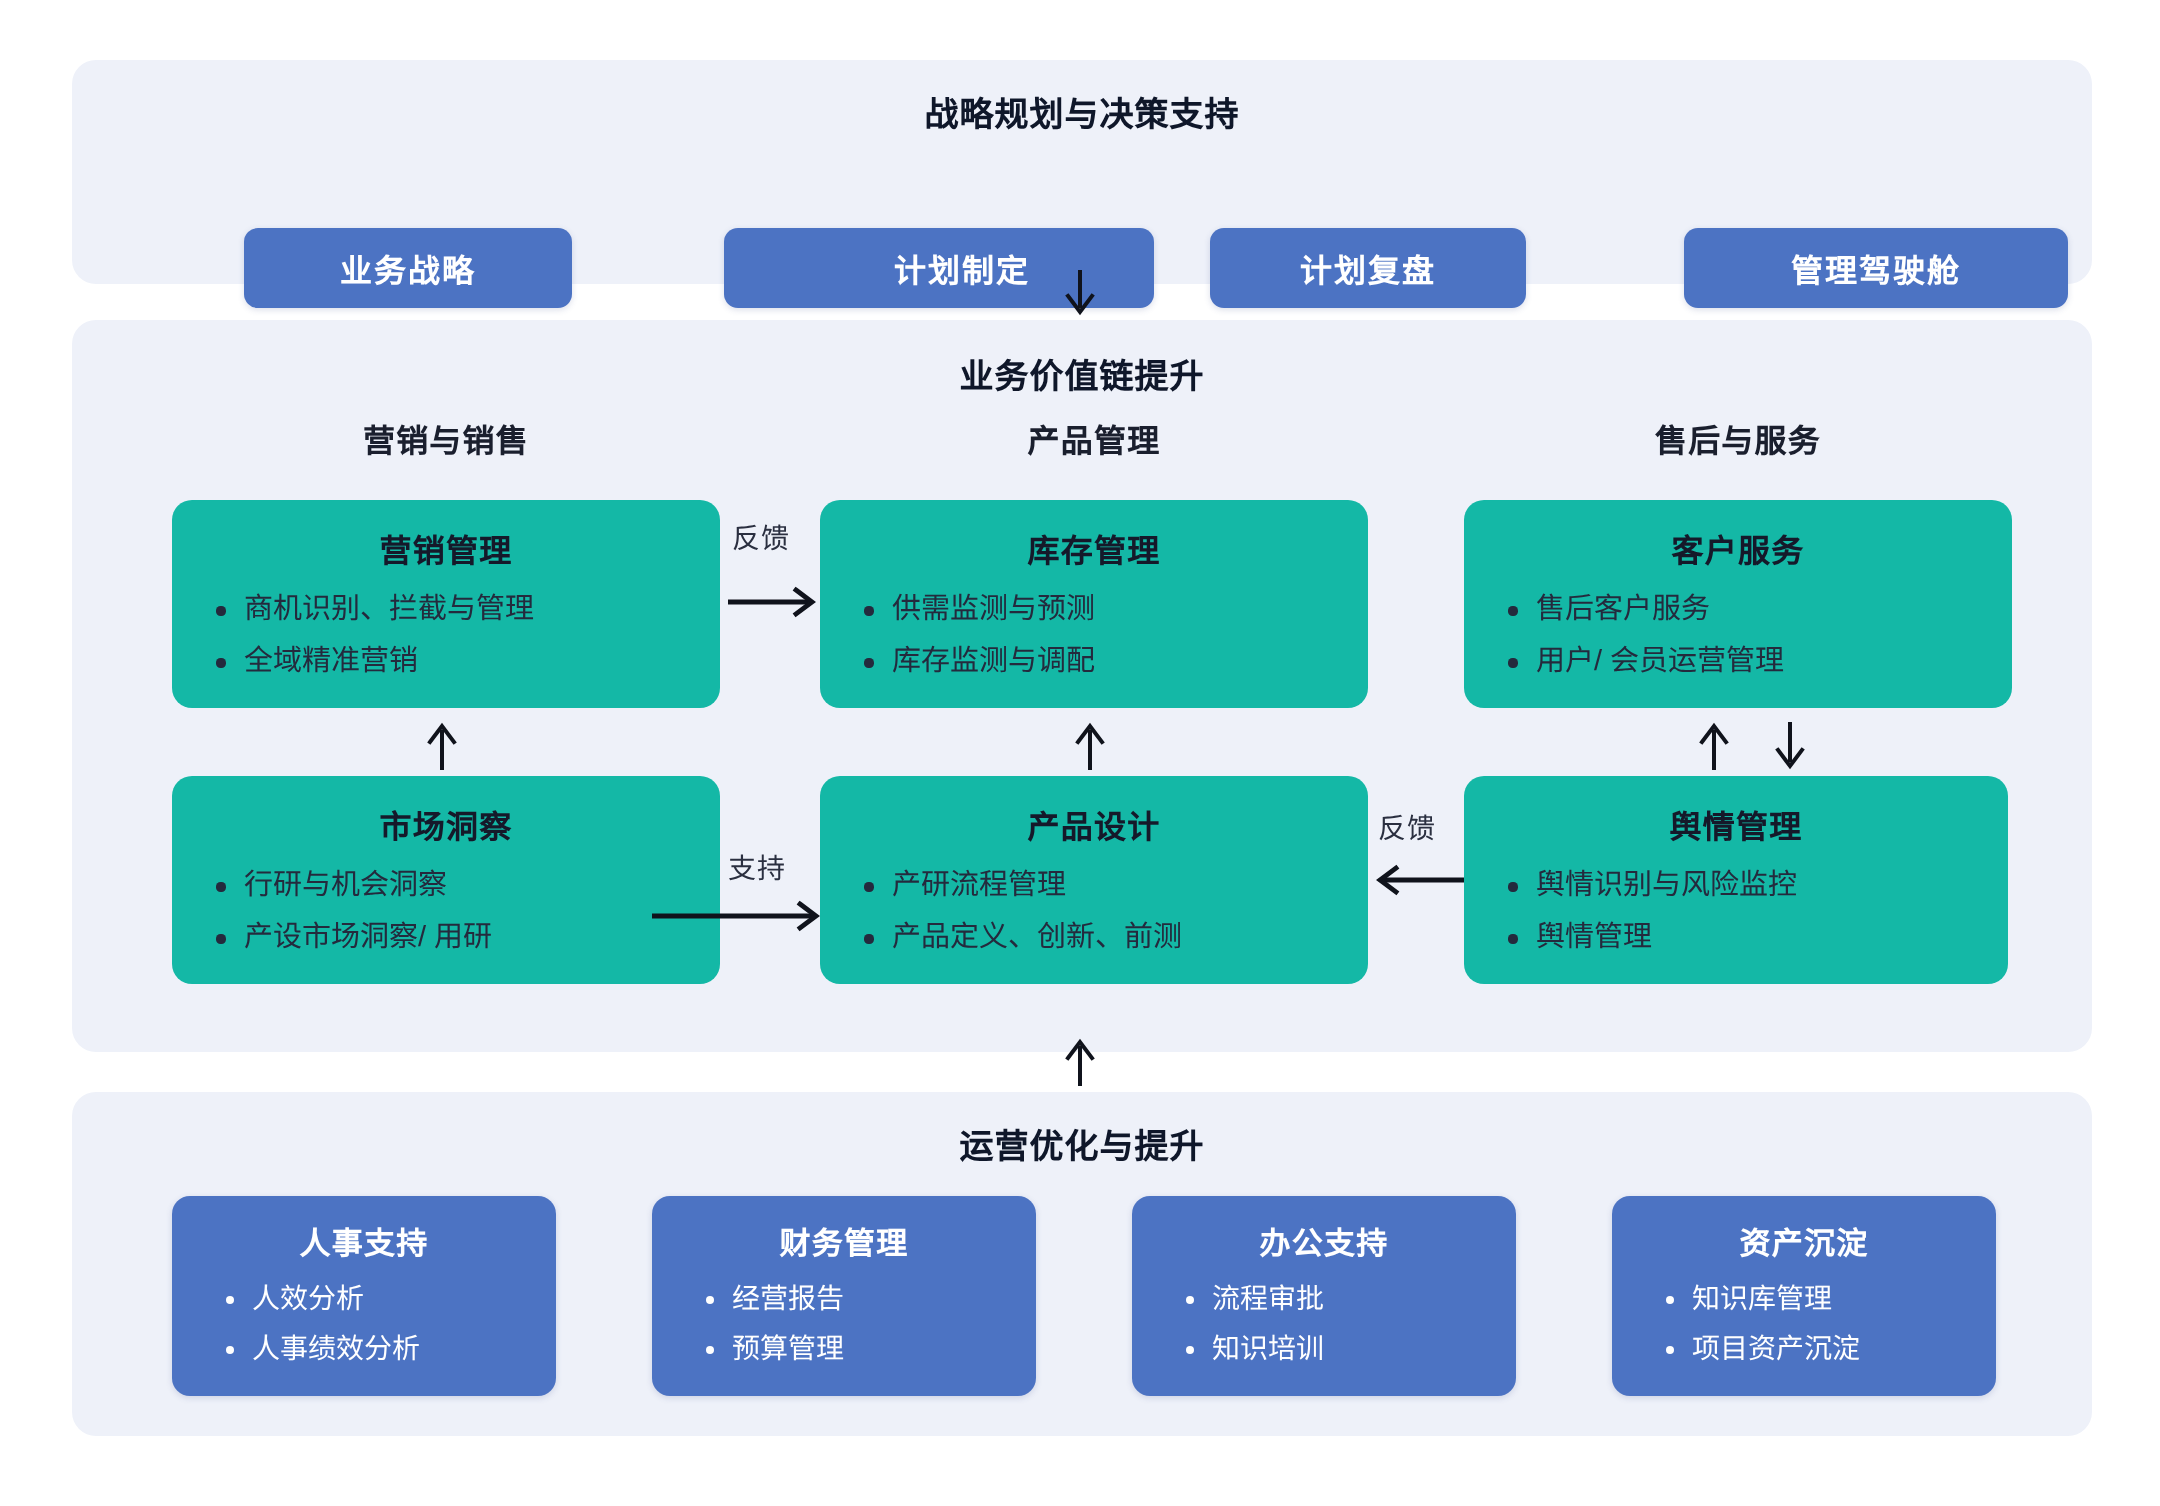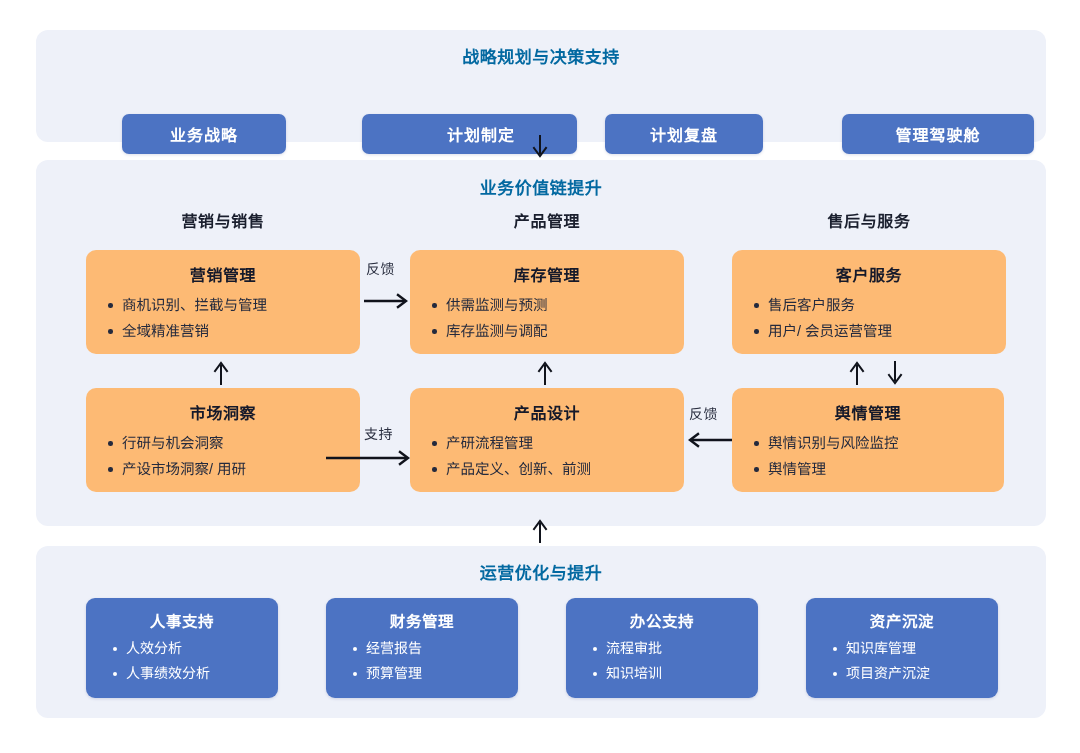--- a/index.html
+++ b/index.html
@@ -37,21 +37,21 @@
   #panel-ops      { left: 36px;  top: 546px; width: 1010px; height: 172px; }
 
   .panel-title {
     position: absolute;
     left: 0;
     width: 100%;
     text-align: center;
     font-size: 17px;
     font-weight: bold;
     letter-spacing: 0.5px;
-    color: #0369a1;
+    color: #0f172a;
   }
   #panel-strategy .panel-title { top: 13px; }
   #panel-value .panel-title    { top: 14px; }
   #panel-ops .panel-title      { top: 13px; }
 
   
   .btn-strategy {
     position: absolute;
     top: 84px;
     height: 40px;
@@ -83,21 +83,21 @@
     letter-spacing: 0.6px;
     color: #1a1f2e;
   }
   .ch0 { left: 86px;  width: 274px; }
   .ch1 { left: 410px; width: 274px; }
   .ch2 { left: 732px; width: 274px; }
 
   
   .card-lite {
     position: absolute;
-    background: #fdba74;
+    background: #14b8a6;
     border-radius: 10px;
     box-sizing: border-box;
     padding: 12px 10px 10px 10px;
   }
   .card-lite .card-title {
     text-align: center;
     font-size: 16px;
     font-weight: bold;
     letter-spacing: 0.6px;
     color: #15192a;

